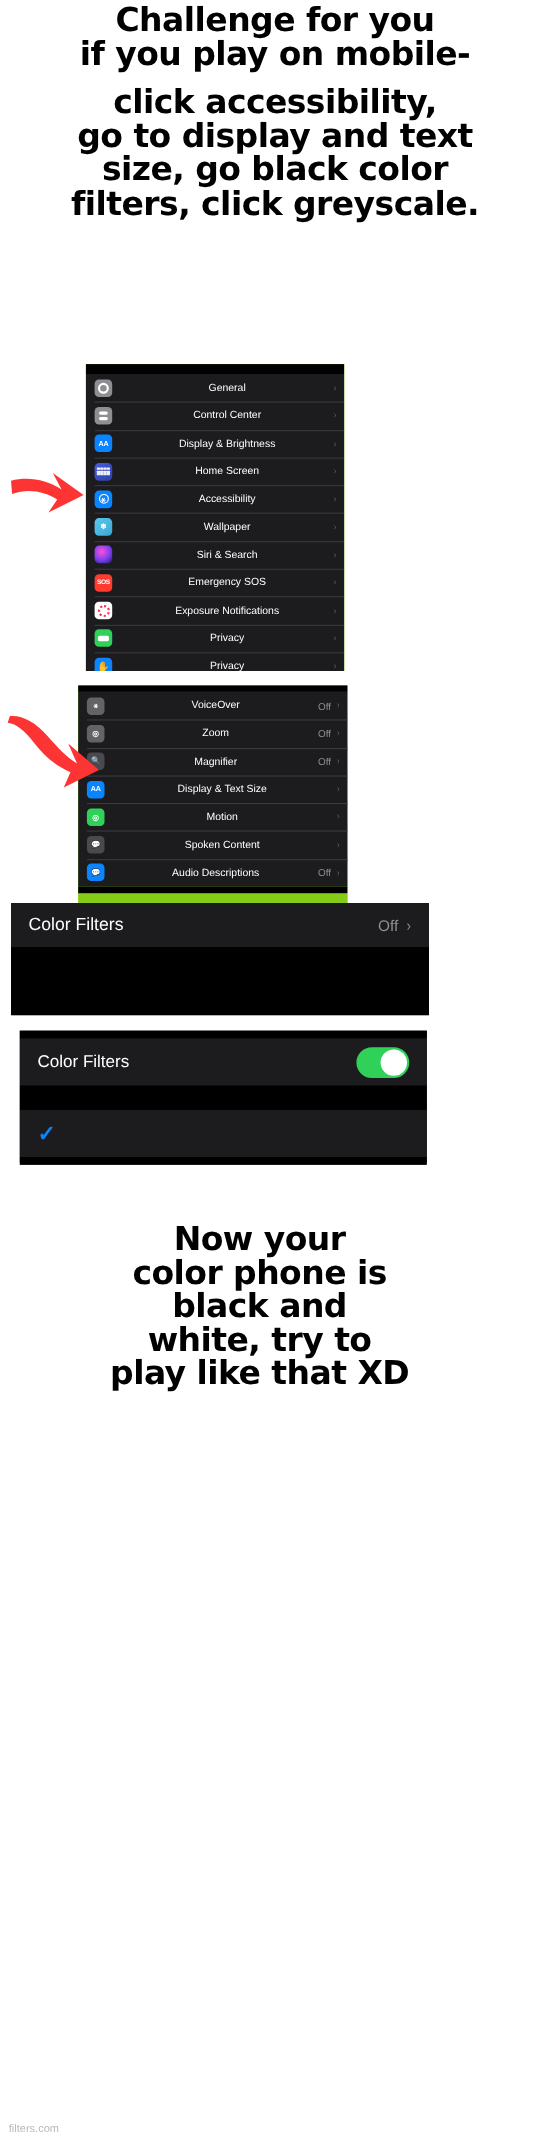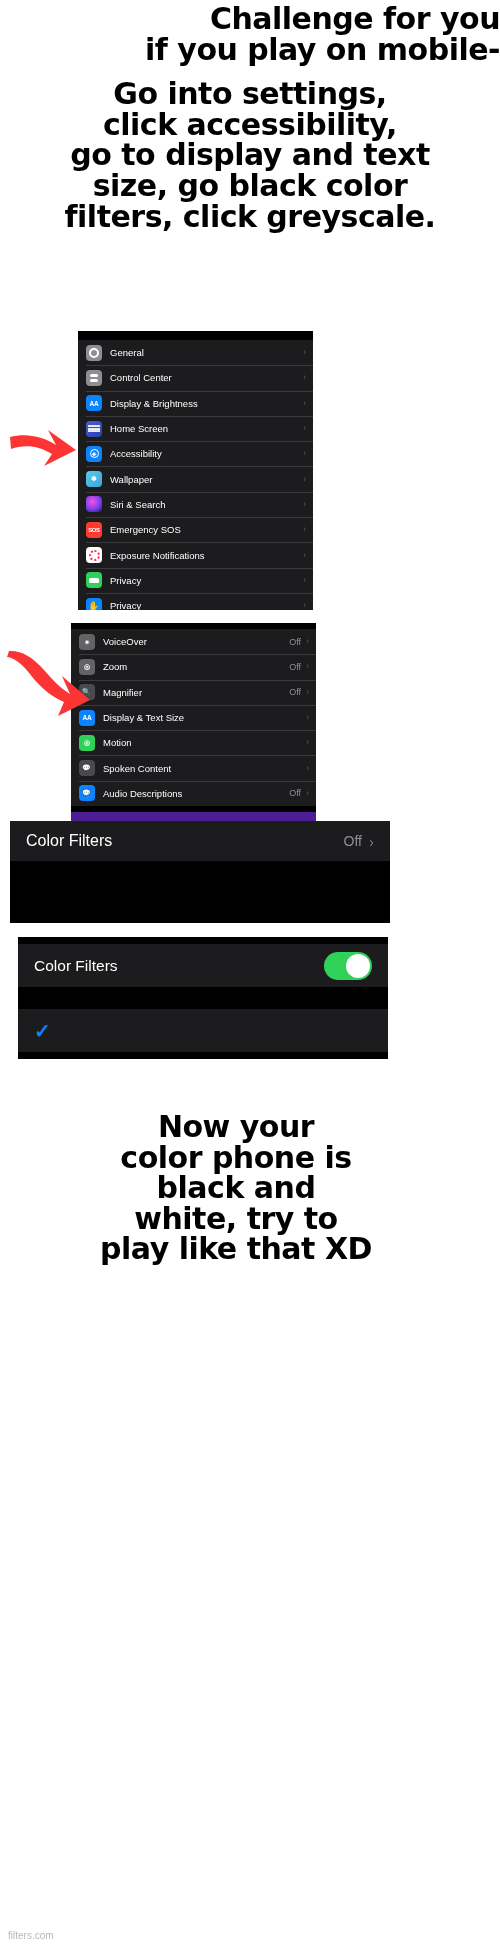--- a/index.html
+++ b/index.html
@@ -16,34 +16,35 @@
     text-align:center;
     color:#000;
     font-family:"DejaVu Sans",sans-serif;
     font-weight:700;
     letter-spacing:-0.5px;
     line-height:1.02;
   }
   #caption-top{
     position:absolute;left:0;top:4px;width:500px;
   }
-  #caption-top .blk1{font-size:30px;text-align:right;}
+  #caption-top .blk1{font-size:30px;}
   #caption-top .blk2{font-size:30px;margin-top:14px;}
   .caption .ln{display:block;white-space:nowrap;}
 
   #caption-bottom{
     position:absolute;left:0;top:1112px;width:472px;
     font-size:30px;
   }
 
   
   .ios-panel{
     position:absolute;
-    background:#4c1d95;
+    background:#84cc16;
     overflow:hidden;
+    text-align:center;
   }
   .ios-list{
     background:#1c1c1e;
   }
   .ios-row{
     display:flex;align-items:center;
     height:25.3px;
     padding-left:8px;
     position:relative;
     box-sizing:border-box;
@@ -174,21 +175,20 @@
 </style>
 </head>
 <body>
 
 <div id="caption-top" class="caption">
   <div class="blk1">
     <span class="ln">Challenge for you</span>
     <span class="ln">if you play on mobile-</span>
   </div>
   <div class="blk2">
-    <span class="ln">Go into settings,</span>
     <span class="ln">click accessibility,</span>
     <span class="ln">go to display and text</span>
     <span class="ln">size, go black color</span>
     <span class="ln">filters, click greyscale.</span>
   </div>
 </div>
 
 <div class="ios-panel" id="panel-settings" style="left:78px;top:331px;width:235px;height:279px;">
   <div style="height:9px;background:#000;"></div>
   <div class="ios-list">

